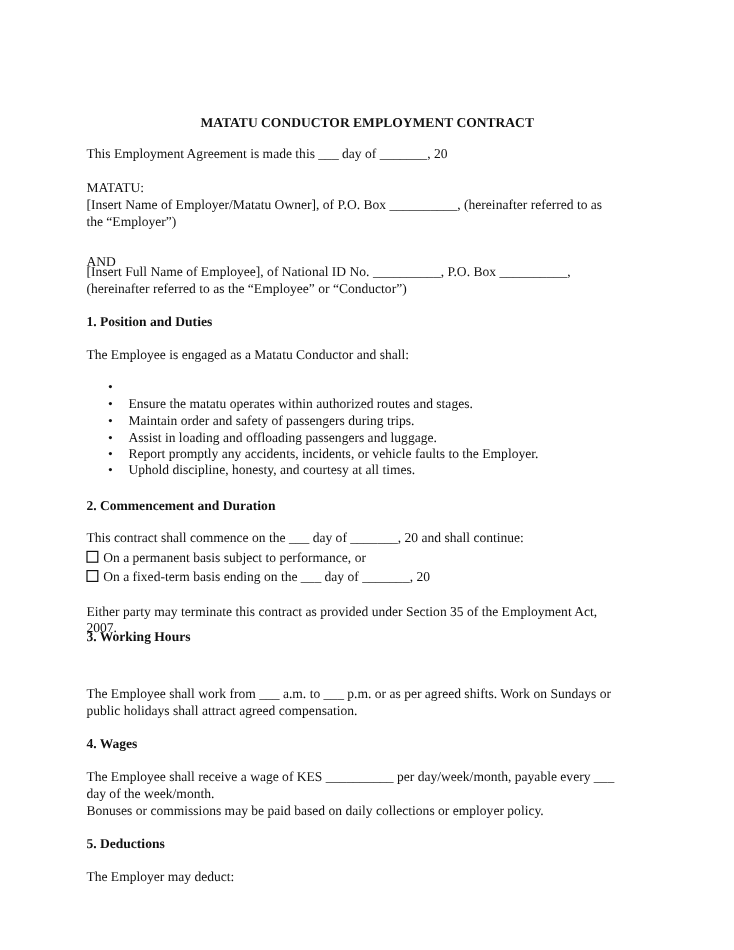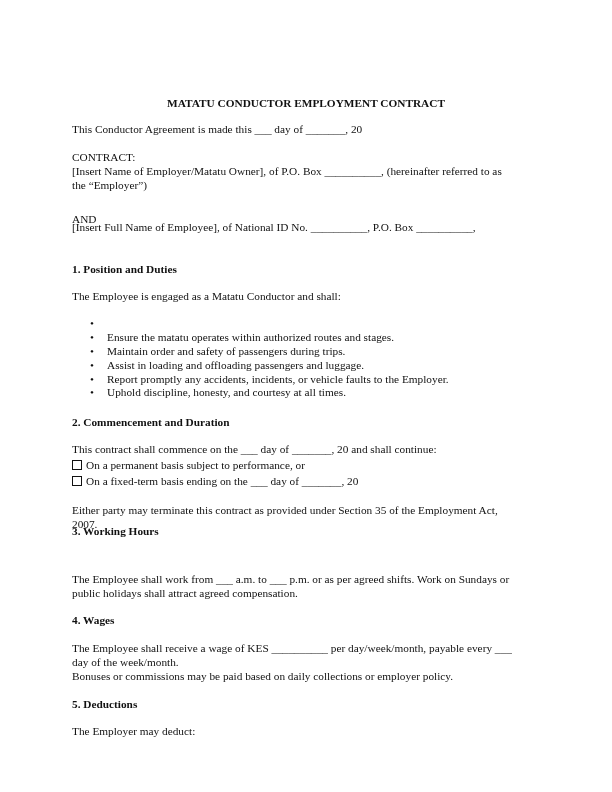--- a/index.html
+++ b/index.html
@@ -18,28 +18,29 @@
   ul.bullets li .dot { position: absolute; left: 18px; top: 0; }
   .box { display: inline-block; width: 8px; height: 8px; border: 1px solid #111; margin-right: 4px; vertical-align: -1px; }
 </style>
 </head>
 <body>
 
 <div class="page">
 
   <div class="abs title">MATATU CONDUCTOR EMPLOYMENT CONTRACT</div>
 
-  <div class="abs" style="top:99px"><span>This Conductor Agreement is made this ___ day of _______</span><span>, </span><span class="it">20</span></div>
+  <div class="abs" style="top:99px"><span>This Employment Agreement is made this ___ day of _______</span><span>, </span><span class="it">20</span></div>
 
-  <div class="abs" style="top:127px">CONTRACT:</div>
+  <div class="abs" style="top:127px">MATATU:</div>
   <div class="abs" style="top:141px">[Insert Name of Employer/Matatu Owner], of P.O. Box __________, (hereinafter referred to as</div>
   <div class="abs" style="top:155px">the “Employer”)</div>
 
   <div class="abs" style="top:189px">AND</div>
   <div class="abs" style="top:197px">[Insert Full Name of Employee], of National ID No. __________, P.O. Box __________,</div>
+  <div class="abs" style="top:211px">(hereinafter referred to as the “Employee” or “Conductor”)</div>
 
   <div class="abs h" style="top:239px">1. Position and Duties</div>
   <div class="abs" style="top:266px">The Employee is engaged as a Matatu Conductor and shall:</div>
   <ul class="bullets">
     <li><span class="dot">•</span></li>
     <li><span class="dot">•</span><span>Ensure the matatu operates within authorized routes and stages.</span></li>
     <li><span class="dot">•</span><span>Maintain order and safety of passengers during trips.</span></li>
     <li><span class="dot">•</span><span>Assist in loading and offloading passengers and luggage.</span></li>
     <li><span class="dot">•</span><span>Report promptly any accidents, incidents, or vehicle faults to the Employer.</span></li>
     <li><span class="dot">•</span><span>Uphold discipline, honesty, and courtesy at all times.</span></li>

